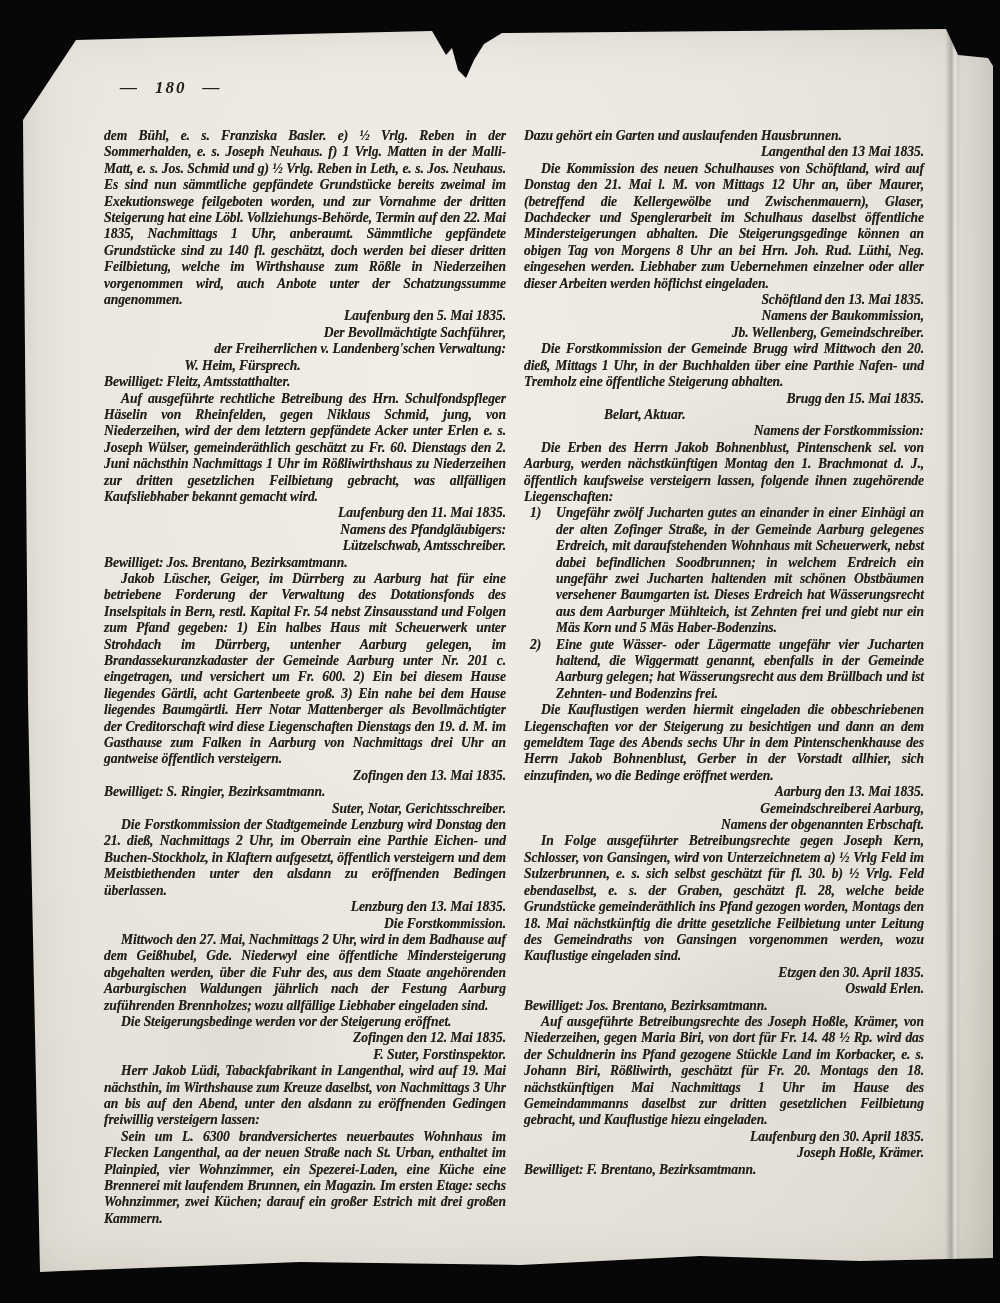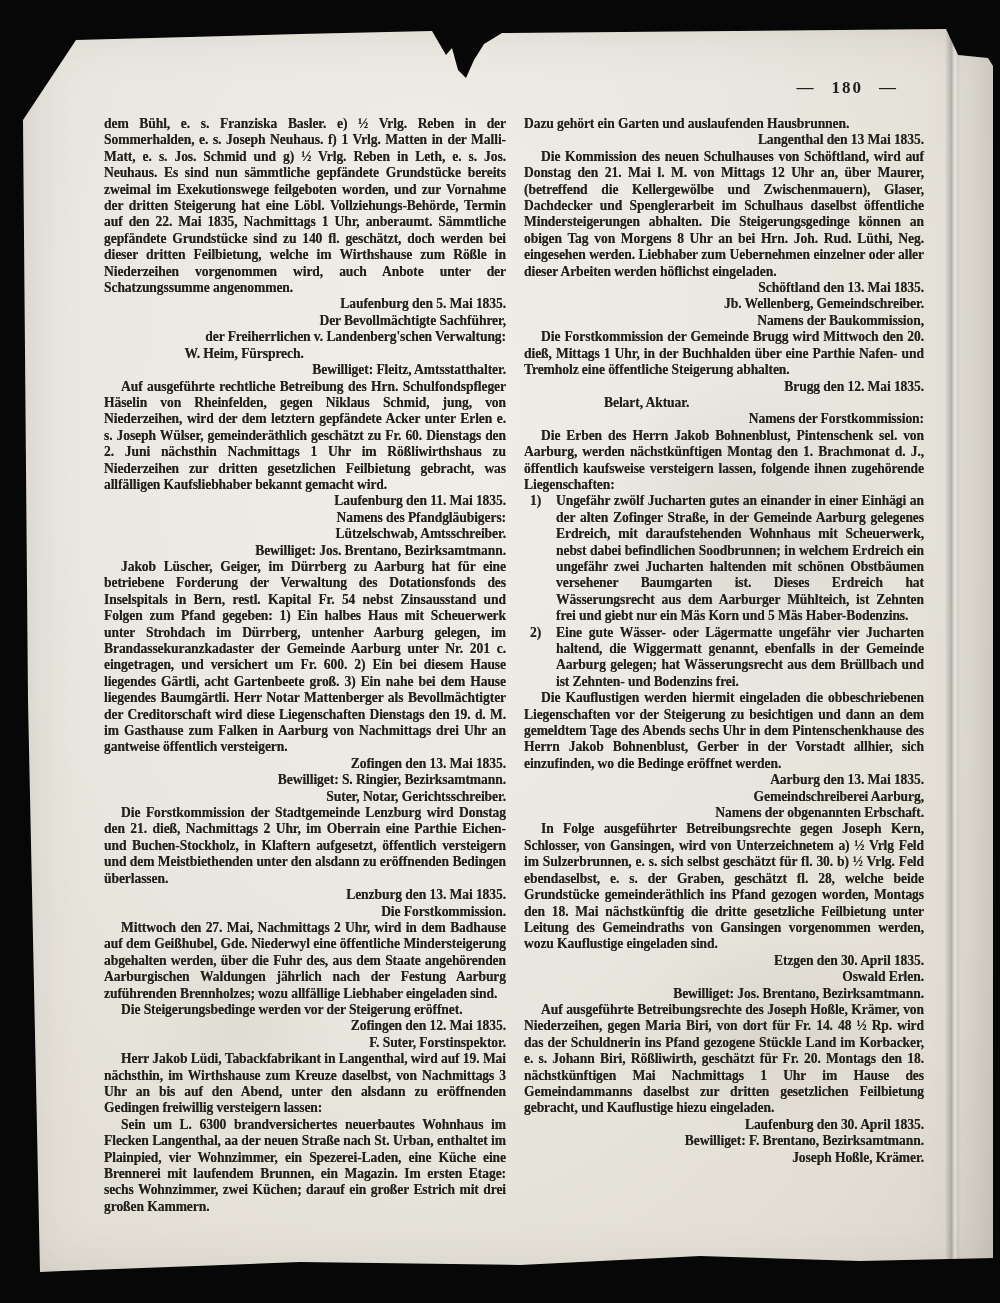--- a/index.html
+++ b/index.html
@@ -36,41 +36,43 @@
     position:absolute;left:560px;top:880px;width:420px;height:300px;
     background:radial-gradient(closest-side, rgba(115,110,98,0.10), rgba(115,110,98,0) 70%);
     transform:rotate(-6deg);
   }
   .shade-c{
     position:absolute;left:90px;top:840px;width:300px;height:360px;
     background:radial-gradient(closest-side, rgba(115,110,98,0.07), rgba(115,110,98,0) 70%);
   }
   .page-head{
     position:absolute;top:78px;left:104px;width:810px;
-    text-align:right;
+    text-align:left;
     font-size:17px;font-weight:700;color:#23201b;
     letter-spacing:2px;
+    font-style:italic;
   }
   .page-head .dash{padding:0 16px;}
   .col{
-    position:absolute;top:116px;
+    position:absolute;top:128px;
     font-size:13.6px;line-height:16.4px;font-weight:700;
     color:#23201b;
     letter-spacing:-0.1px;
     text-shadow:0 0 0.5px rgba(35,32,27,0.55);
+    font-style:italic;
   }
   .col-left{left:104px;width:402px;}
   .col-right{left:524px;width:400px;}
   .blk{text-align:justify;}
   .body{text-indent:1.25em;}
   .first{text-indent:0;}
   .date{text-indent:1.25em;text-align:right;}
   .sigr{text-align:right;}
   .sigc{text-align:left;padding-left:20%;}
-  .appr{text-align:right;}
+  .appr{text-align:left;}
   .list{position:relative;padding-left:32px;}
   .list .marker{position:absolute;left:6px;top:0;}
 </style>
 </head>
 <body>
 
 <div class="paper">
   <div class="shade-a"></div>
   <div class="shade-b"></div>
   <div class="shade-c"></div>
@@ -105,39 +107,39 @@
     <div class="blk sigr">F. Suter, Forstinspektor.</div>
     <div class="blk body">Herr Jakob Lüdi, Tabackfabrikant in Langenthal, wird auf 19. Mai nächsthin, im Wirthshause zum Kreuze daselbst, von Nachmittags 3 Uhr an bis auf den Abend, unter den alsdann zu eröffnenden Gedingen freiwillig versteigern lassen:</div>
     <div class="blk body">Sein um L. 6300 brandversichertes neuerbautes Wohnhaus im Flecken Langenthal, aa der neuen Straße nach St. Urban, enthaltet im Plainpied, vier Wohnzimmer, ein Spezerei-Laden, eine Küche eine Brennerei mit laufendem Brunnen, ein Magazin. Im ersten Etage: sechs Wohnzimmer, zwei Küchen; darauf ein großer Estrich mit drei großen Kammern.</div>
   </div>
 
   <div class="col col-right">
     <div class="blk body first">Dazu gehört ein Garten und auslaufenden Hausbrunnen.</div>
     <div class="blk date">Langenthal den 13 Mai 1835.</div>
     <div class="blk body">Die Kommission des neuen Schulhauses von Schöftland, wird auf Donstag den 21. Mai l. M. von Mittags 12 Uhr an, über Maurer, (betreffend die Kellergewölbe und Zwischenmauern), Glaser, Dachdecker und Spenglerarbeit im Schulhaus daselbst öffentliche Mindersteigerungen abhalten. Die Steigerungsgedinge können an obigen Tag von Morgens 8 Uhr an bei Hrn. Joh. Rud. Lüthi, Neg. eingesehen werden. Liebhaber zum Uebernehmen einzelner oder aller dieser Arbeiten werden höflichst eingeladen.</div>
     <div class="blk date">Schöftland den 13. Mai 1835.</div>
+    <div class="blk sigr">Namens der Baukommission,</div>
     <div class="blk sigr">Jb. Wellenberg, Gemeindschreiber.</div>
-    <div class="blk sigr">Namens der Baukommission,</div>
     <div class="blk body">Die Forstkommission der Gemeinde Brugg wird Mittwoch den 20. dieß, Mittags 1 Uhr, in der Buchhalden über eine Parthie Nafen- und Tremholz eine öffentliche Steigerung abhalten.</div>
-    <div class="blk date">Brugg den 12. Mai 1835.</div>
+    <div class="blk date">Brugg den 15. Mai 1835.</div>
     <div class="blk sigc">Belart, Aktuar.</div>
     <div class="blk sigr">Namens der Forstkommission:</div>
     <div class="blk body">Die Erben des Herrn Jakob Bohnenblust, Pintenschenk sel. von Aarburg, werden nächstkünftigen Montag den 1. Brachmonat d. J., öffentlich kaufsweise versteigern lassen, folgende ihnen zugehörende Liegenschaften:</div>
     <div class="blk list">
       <span class="marker">1)</span><span>Ungefähr zwölf Jucharten gutes an einander in einer Einhägi an der alten Zofinger Straße, in der Gemeinde Aarburg gelegenes Erdreich, mit daraufstehenden Wohnhaus mit Scheuerwerk, nebst dabei befindlichen Soodbrunnen; in welchem Erdreich ein ungefähr zwei Jucharten haltenden mit schönen Obstbäumen versehener Baumgarten ist. Dieses Erdreich hat Wässerungsrecht aus dem Aarburger Mühlteich, ist Zehnten frei und giebt nur ein Mäs Korn und 5 Mäs Haber-Bodenzins.</span>
     </div>
     <div class="blk list">
       <span class="marker">2)</span><span>Eine gute Wässer- oder Lägermatte ungefähr vier Jucharten haltend, die Wiggermatt genannt, ebenfalls in der Gemeinde Aarburg gelegen; hat Wässerungsrecht aus dem Brüllbach und ist Zehnten- und Bodenzins frei.</span>
     </div>
     <div class="blk body">Die Kauflustigen werden hiermit eingeladen die obbeschriebenen Liegenschaften vor der Steigerung zu besichtigen und dann an dem gemeldtem Tage des Abends sechs Uhr in dem Pintenschenkhause des Herrn Jakob Bohnenblust, Gerber in der Vorstadt allhier, sich einzufinden, wo die Bedinge eröffnet werden.</div>
     <div class="blk date">Aarburg den 13. Mai 1835.</div>
     <div class="blk sigr">Gemeindschreiberei Aarburg,</div>
     <div class="blk sigr">Namens der obgenannten Erbschaft.</div>
     <div class="blk body">In Folge ausgeführter Betreibungsrechte gegen Joseph Kern, Schlosser, von Gansingen, wird von Unterzeichnetem a) ½ Vrlg Feld im Sulzerbrunnen, e. s. sich selbst geschätzt für fl. 30. b) ½ Vrlg. Feld ebendaselbst, e. s. der Graben, geschätzt fl. 28, welche beide Grundstücke gemeinderäthlich ins Pfand gezogen worden, Montags den 18. Mai nächstkünftig die dritte gesetzliche Feilbietung unter Leitung des Gemeindraths von Gansingen vorgenommen werden, wozu Kauflustige eingeladen sind.</div>
     <div class="blk date">Etzgen den 30. April 1835.</div>
     <div class="blk sigr">Oswald Erlen.</div>
     <div class="blk appr">Bewilliget: Jos. Brentano, Bezirksamtmann.</div>
     <div class="blk body">Auf ausgeführte Betreibungsrechte des Joseph Hoßle, Krämer, von Niederzeihen, gegen Maria Biri, von dort für Fr. 14. 48 ½ Rp. wird das der Schuldnerin ins Pfand gezogene Stückle Land im Korbacker, e. s. Johann Biri, Rößliwirth, geschätzt für Fr. 20. Montags den 18. nächstkünftigen Mai Nachmittags 1 Uhr im Hause des Gemeindammanns daselbst zur dritten gesetzlichen Feilbietung gebracht, und Kauflustige hiezu eingeladen.</div>
     <div class="blk date">Laufenburg den 30. April 1835.</div>
+    <div class="blk sigr">Joseph Hoßle, Krämer.</div>
     <div class="blk appr">Bewilliget: F. Brentano, Bezirksamtmann.</div>
-    <div class="blk sigr">Joseph Hoßle, Krämer.</div>
   </div>
 </div>
 
 </body></html>

